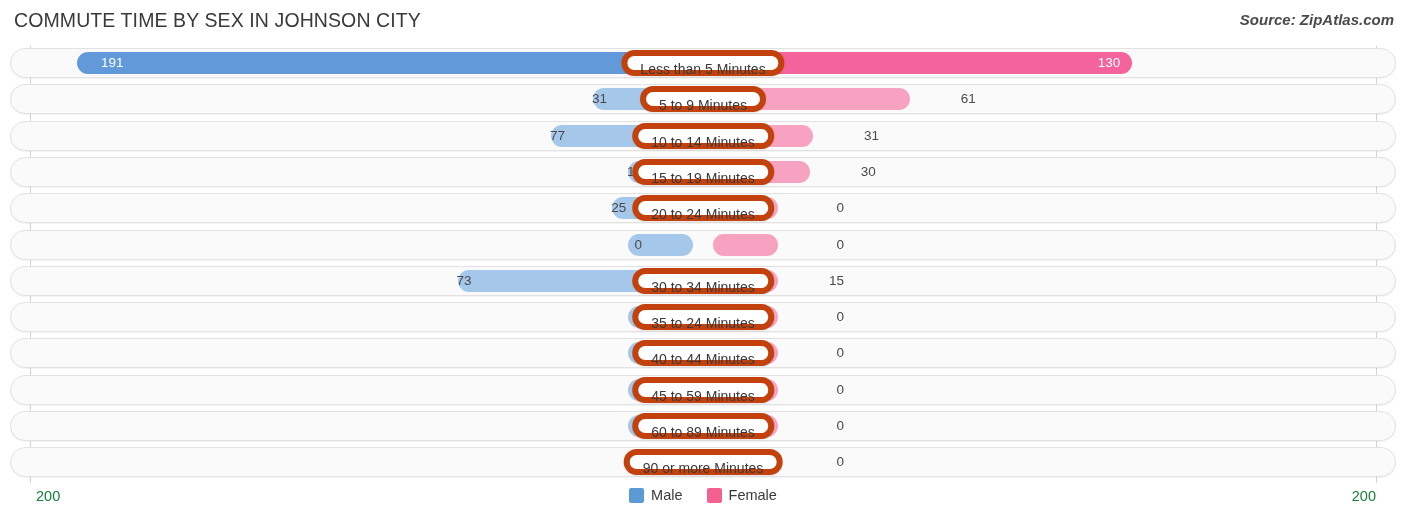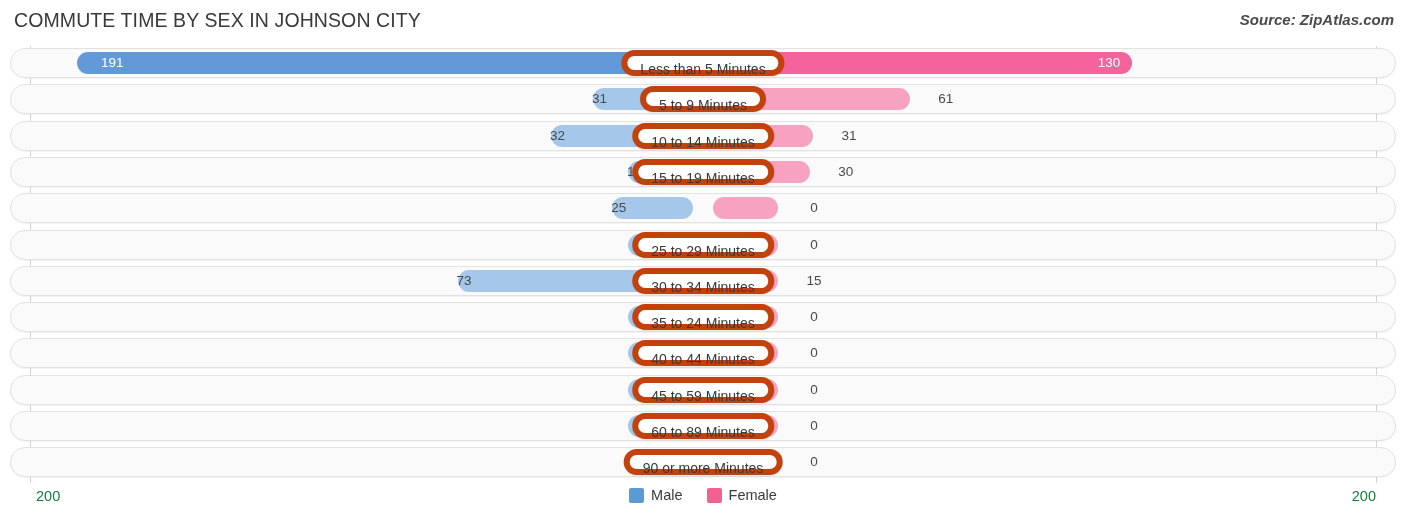--- a/index.html
+++ b/index.html
@@ -99,21 +99,21 @@
   .bar-value {
     position: absolute;
     top: 4px;
     height: 22px;
     line-height: 22px;
     font-size: 13.5px;
     white-space: nowrap;
     color: #4a4a4a;
   }
   .val-male-out   { text-align: right; }
-  .val-female-out { text-align: center; }
+  .val-female-out { text-align: right; }
   .val-inside     { color: #ffffff; }
 
   
   .cat-pill {
     position: absolute;
     top: 2px;
     left: 50%;
     transform: translateX(-50%);
     height: 26px;
     line-height: 26px;
@@ -201,47 +201,47 @@
         <div class="track"></div>
         <div class="bar bar-male" style="width: 99.975px; background: rgb(165, 200, 234);"></div>
         <div class="bar-value val-male-out" style="right: auto; width: 60px; left: 537.025px;">31</div>
         <div class="bar bar-female" style="width: 196.725px; background: rgb(247, 162, 192);"></div>
         <div class="bar-value val-female-out" style="left: 905.725px; width: 60px;">61</div>
         <div class="cat-pill">5 to 9 Minutes</div>
       </div>
       <div class="row" style="top: 74.6px;">
         <div class="track"></div>
         <div class="bar bar-male" style="width: 141.9px; background: rgb(165, 200, 234);"></div>
-        <div class="bar-value val-male-out" style="right: auto; width: 60px; left: 495.1px;">32</div>
+        <div class="bar-value val-male-out" style="right: auto; width: 60px; left: 495.1px;">77</div>
         <div class="bar bar-female" style="width: 99.975px; background: rgb(247, 162, 192);"></div>
         <div class="bar-value val-female-out" style="left: 808.975px; width: 60px;">31</div>
         <div class="cat-pill">10 to 14 Minutes</div>
       </div>
       <div class="row" style="top: 110.9px;">
         <div class="track"></div>
         <div class="bar bar-male" style="width: 65px; background: rgb(165, 200, 234);"></div>
         <div class="bar-value val-male-out" style="right: auto; width: 60px; left: 572px;">18</div>
         <div class="bar bar-female" style="width: 96.75px; background: rgb(247, 162, 192);"></div>
         <div class="bar-value val-female-out" style="left: 805.75px; width: 60px;">30</div>
         <div class="cat-pill">15 to 19 Minutes</div>
       </div>
       <div class="row" style="top: 147.2px;">
         <div class="track"></div>
         <div class="bar bar-male" style="width: 80.625px; background: rgb(165, 200, 234);"></div>
         <div class="bar-value val-male-out" style="right: auto; width: 60px; left: 556.375px;">25</div>
         <div class="bar bar-female" style="width: 65px; background: rgb(247, 162, 192);"></div>
         <div class="bar-value val-female-out" style="left: 774px; width: 60px;">0</div>
+        <div class="cat-pill">20 to 24 Minutes</div>
       </div>
       <div class="row" style="top: 183.5px;">
         <div class="track"></div>
         <div class="bar bar-male" style="width: 65px; background: rgb(165, 200, 234);"></div>
         <div class="bar-value val-male-out" style="right: auto; width: 60px; left: 572px;">0</div>
         <div class="bar bar-female" style="width: 65px; background: rgb(247, 162, 192);"></div>
         <div class="bar-value val-female-out" style="left: 774px; width: 60px;">0</div>
-        <div class="cat-pill">25 to 29 Minutes</div>
       </div>
       <div class="row" style="top: 219.8px;">
         <div class="track"></div>
         <div class="bar bar-male" style="width: 235.425px; background: rgb(165, 200, 234);"></div>
         <div class="bar-value val-male-out" style="right: auto; width: 60px; left: 401.575px;">73</div>
         <div class="bar bar-female" style="width: 65px; background: rgb(247, 162, 192);"></div>
         <div class="bar-value val-female-out" style="left: 774px; width: 60px;">15</div>
         <div class="cat-pill">30 to 34 Minutes</div>
       </div>
       <div class="row" style="top: 256.1px;">

